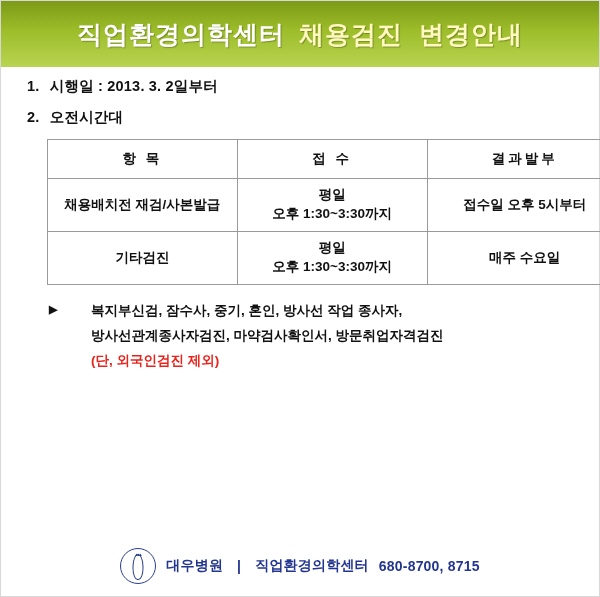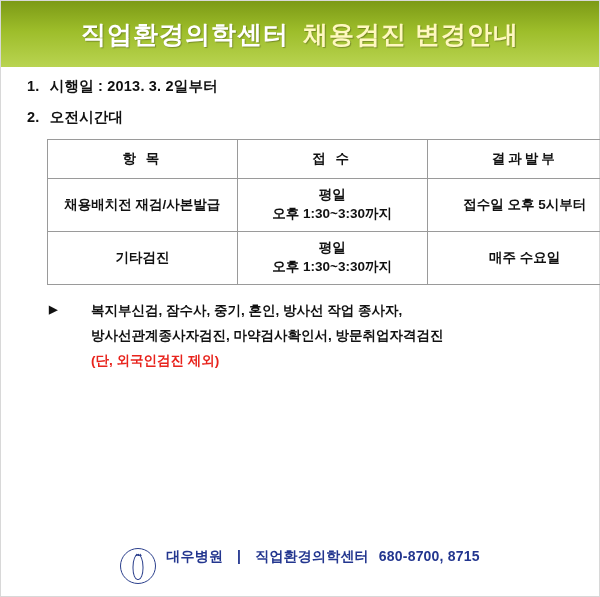--- a/index.html
+++ b/index.html
@@ -38,20 +38,21 @@
     color: #ffffff;
     letter-spacing: 1px;
     text-shadow: 1px 1px 1px rgba(0,0,0,0.28);
   }
   .banner-title-right {
     font-size: 25px;
     font-weight: bold;
     color: #fff8c0;
     letter-spacing: 1px;
     text-shadow: 1px 1px 1px rgba(0,0,0,0.28);
+    font-family: Liberation Mono, monospace;
   }
 
   
   .intro {
     padding: 18px 24px 4px 22px;
     font-size: 15.5px;
     line-height: 1.75;
     font-weight: bold;
     color: #111111;
     letter-spacing: 0.2px;
@@ -128,20 +129,21 @@
     padding-left: 28px;
   }
 
   
   .footer {
     position: absolute;
     left: 0;
     right: 0;
     bottom: 12px;
     display: flex;
+    align-items: center;
     justify-content: center;
     gap: 10px;
   }
   .logo {
     width: 34px;
     height: 34px;
     border-radius: 50%;
     border: 1.5px solid #2b3f8c;
     position: relative;
     flex: 0 0 34px;

